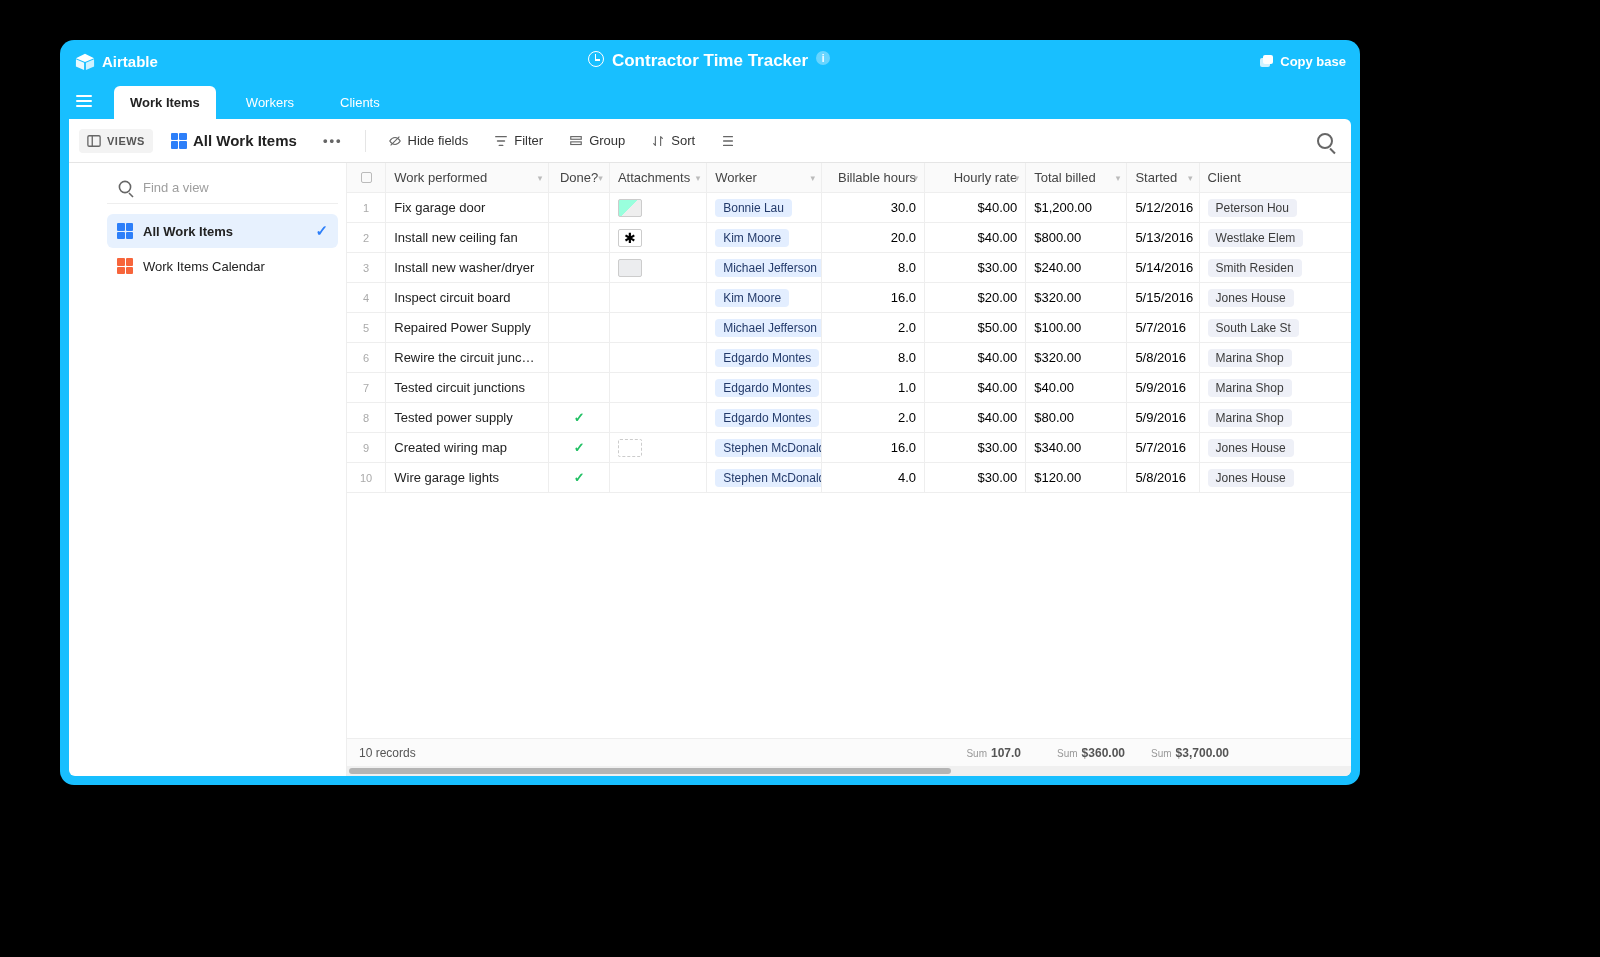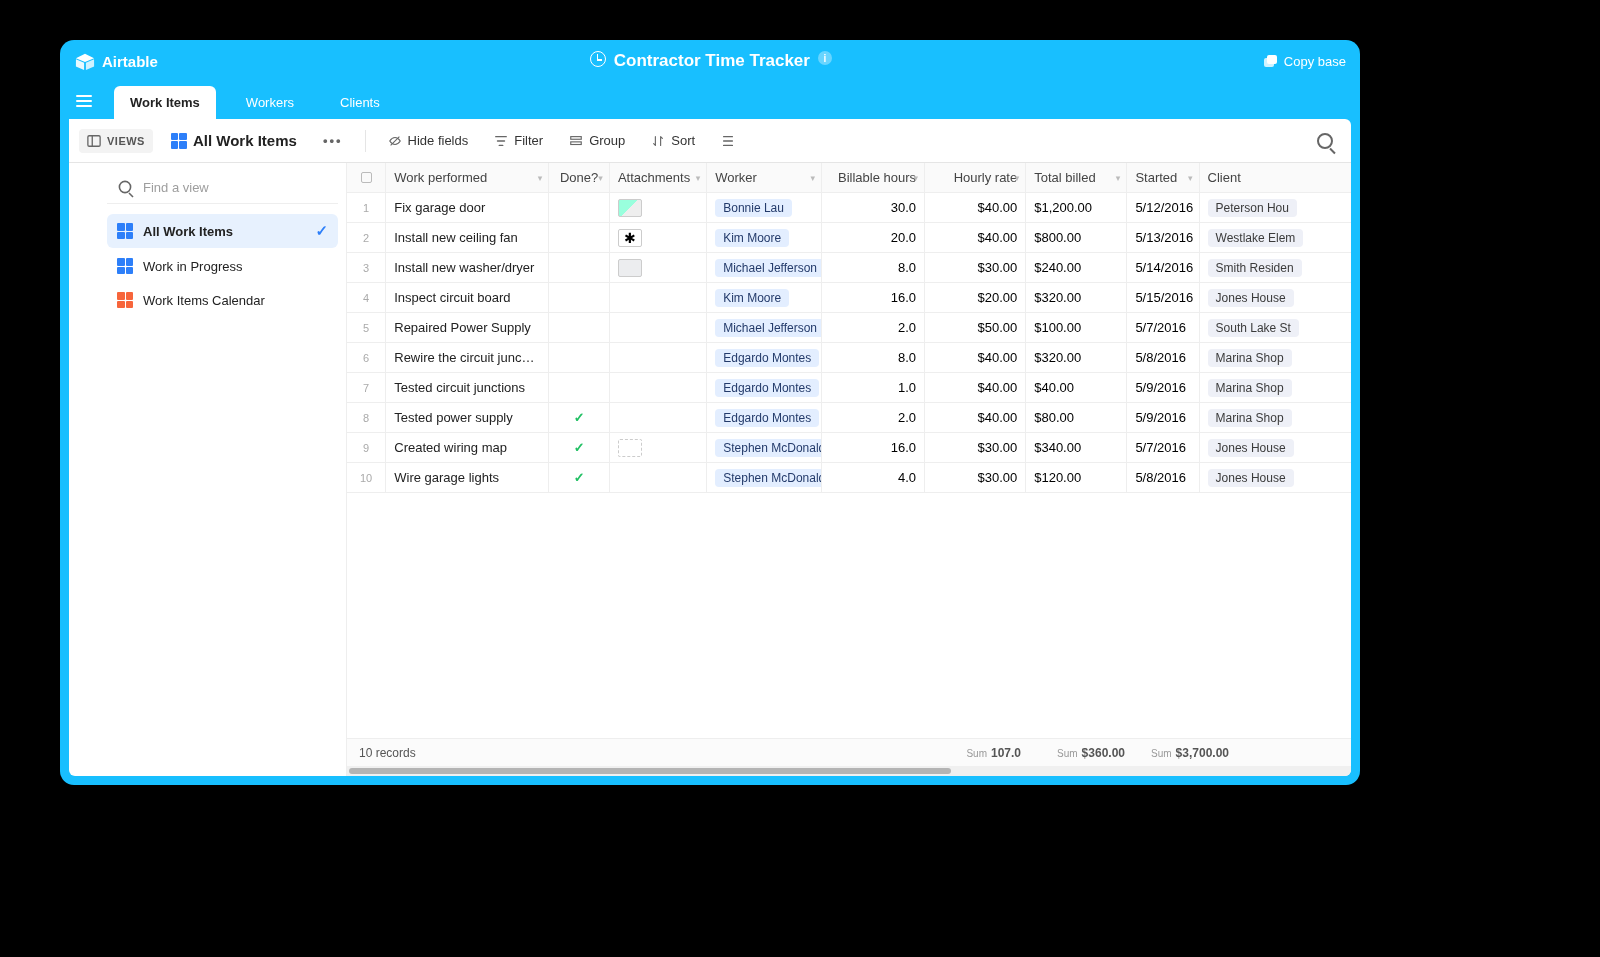--- a/index.html
+++ b/index.html
@@ -43,21 +43,21 @@
   .center-title .clock::after{
     content:""; position:absolute; left:6px; top:2px; width:1.5px; height:6px; background:#fff;
   }
   .center-title .clock::before{
     content:""; position:absolute; left:6px; top:7px; width:5px; height:1.5px; background:#fff;
   }
   .info-dot {
     width:14px; height:14px; border-radius:50%; background:rgba(255,255,255,.35); color:#fff;
     font-size:10px; font-weight:700; display:flex; align-items:center; justify-content:center;
   }
-  .copy-base { display:flex; align-items:center; gap:6px; font-size:13px; font-weight:400;}
+  .copy-base { display:flex; align-items:center; gap:6px; font-size:13px; font-weight:700;}
   .copy-icon { width:14px; height:12px; position:relative; }
   .copy-icon::before{content:""; position:absolute; left:3px; top:0; width:10px; height:9px; background:#fff; border-radius:2px;}
   .copy-icon::after{content:""; position:absolute; left:0; top:3px; width:10px; height:9px; background:#fff; border-radius:2px; opacity:.8;}
 
   
   .tabs-row {
     height: 37px;
     display: flex;
     align-items: flex-end;
     padding-left: 8px;
@@ -285,29 +285,20 @@
             <span class="grid-icon">
                 <span></span>
                 <span></span>
                 <span></span>
                 <span></span>
               </span>
             <span>All Work Items</span>
             <span class="check">✓</span>
           </div>
           <div class="view-item">
-            <span class="grid-icon">
-                <span></span>
-                <span></span>
-                <span></span>
-                <span></span>
-              </span>
-            <span>Work in Progress</span>
-          </div>
-          <div class="view-item">
             <span class="grid-icon orange">
                 <span></span>
                 <span></span>
                 <span></span>
                 <span></span>
               </span>
             <span>Work Items Calendar</span>
           </div>
         </div>
       </div>

